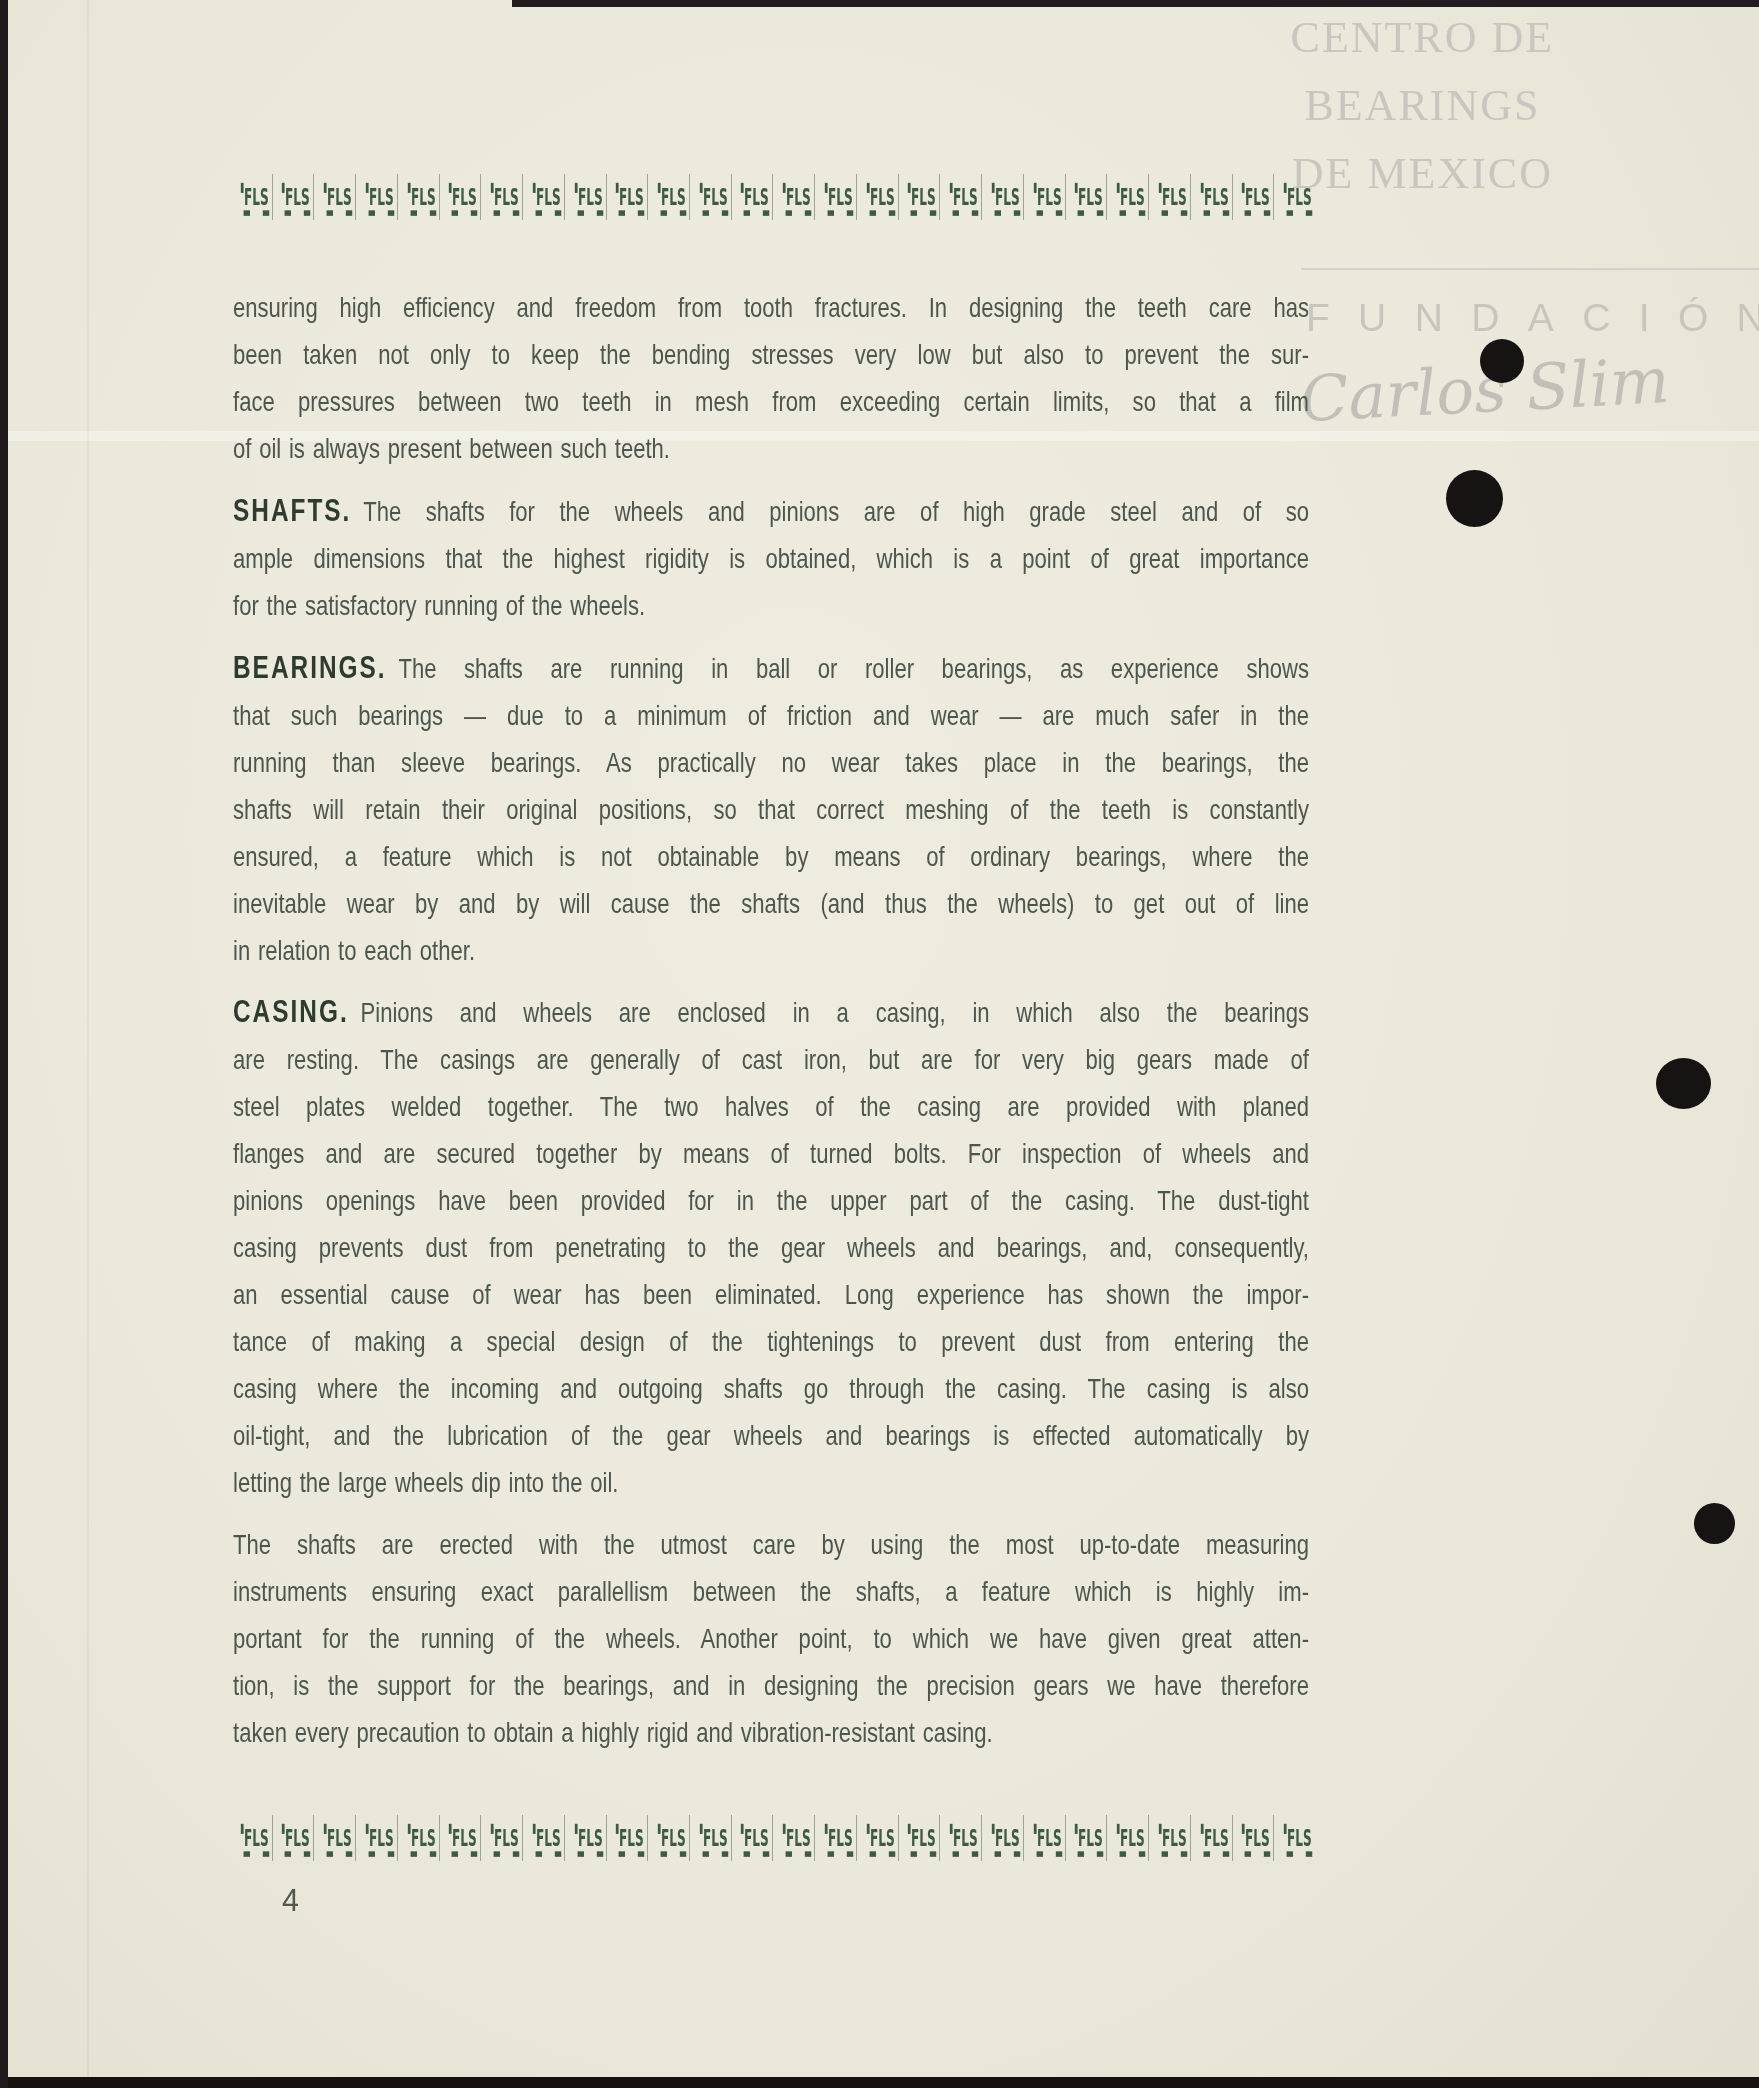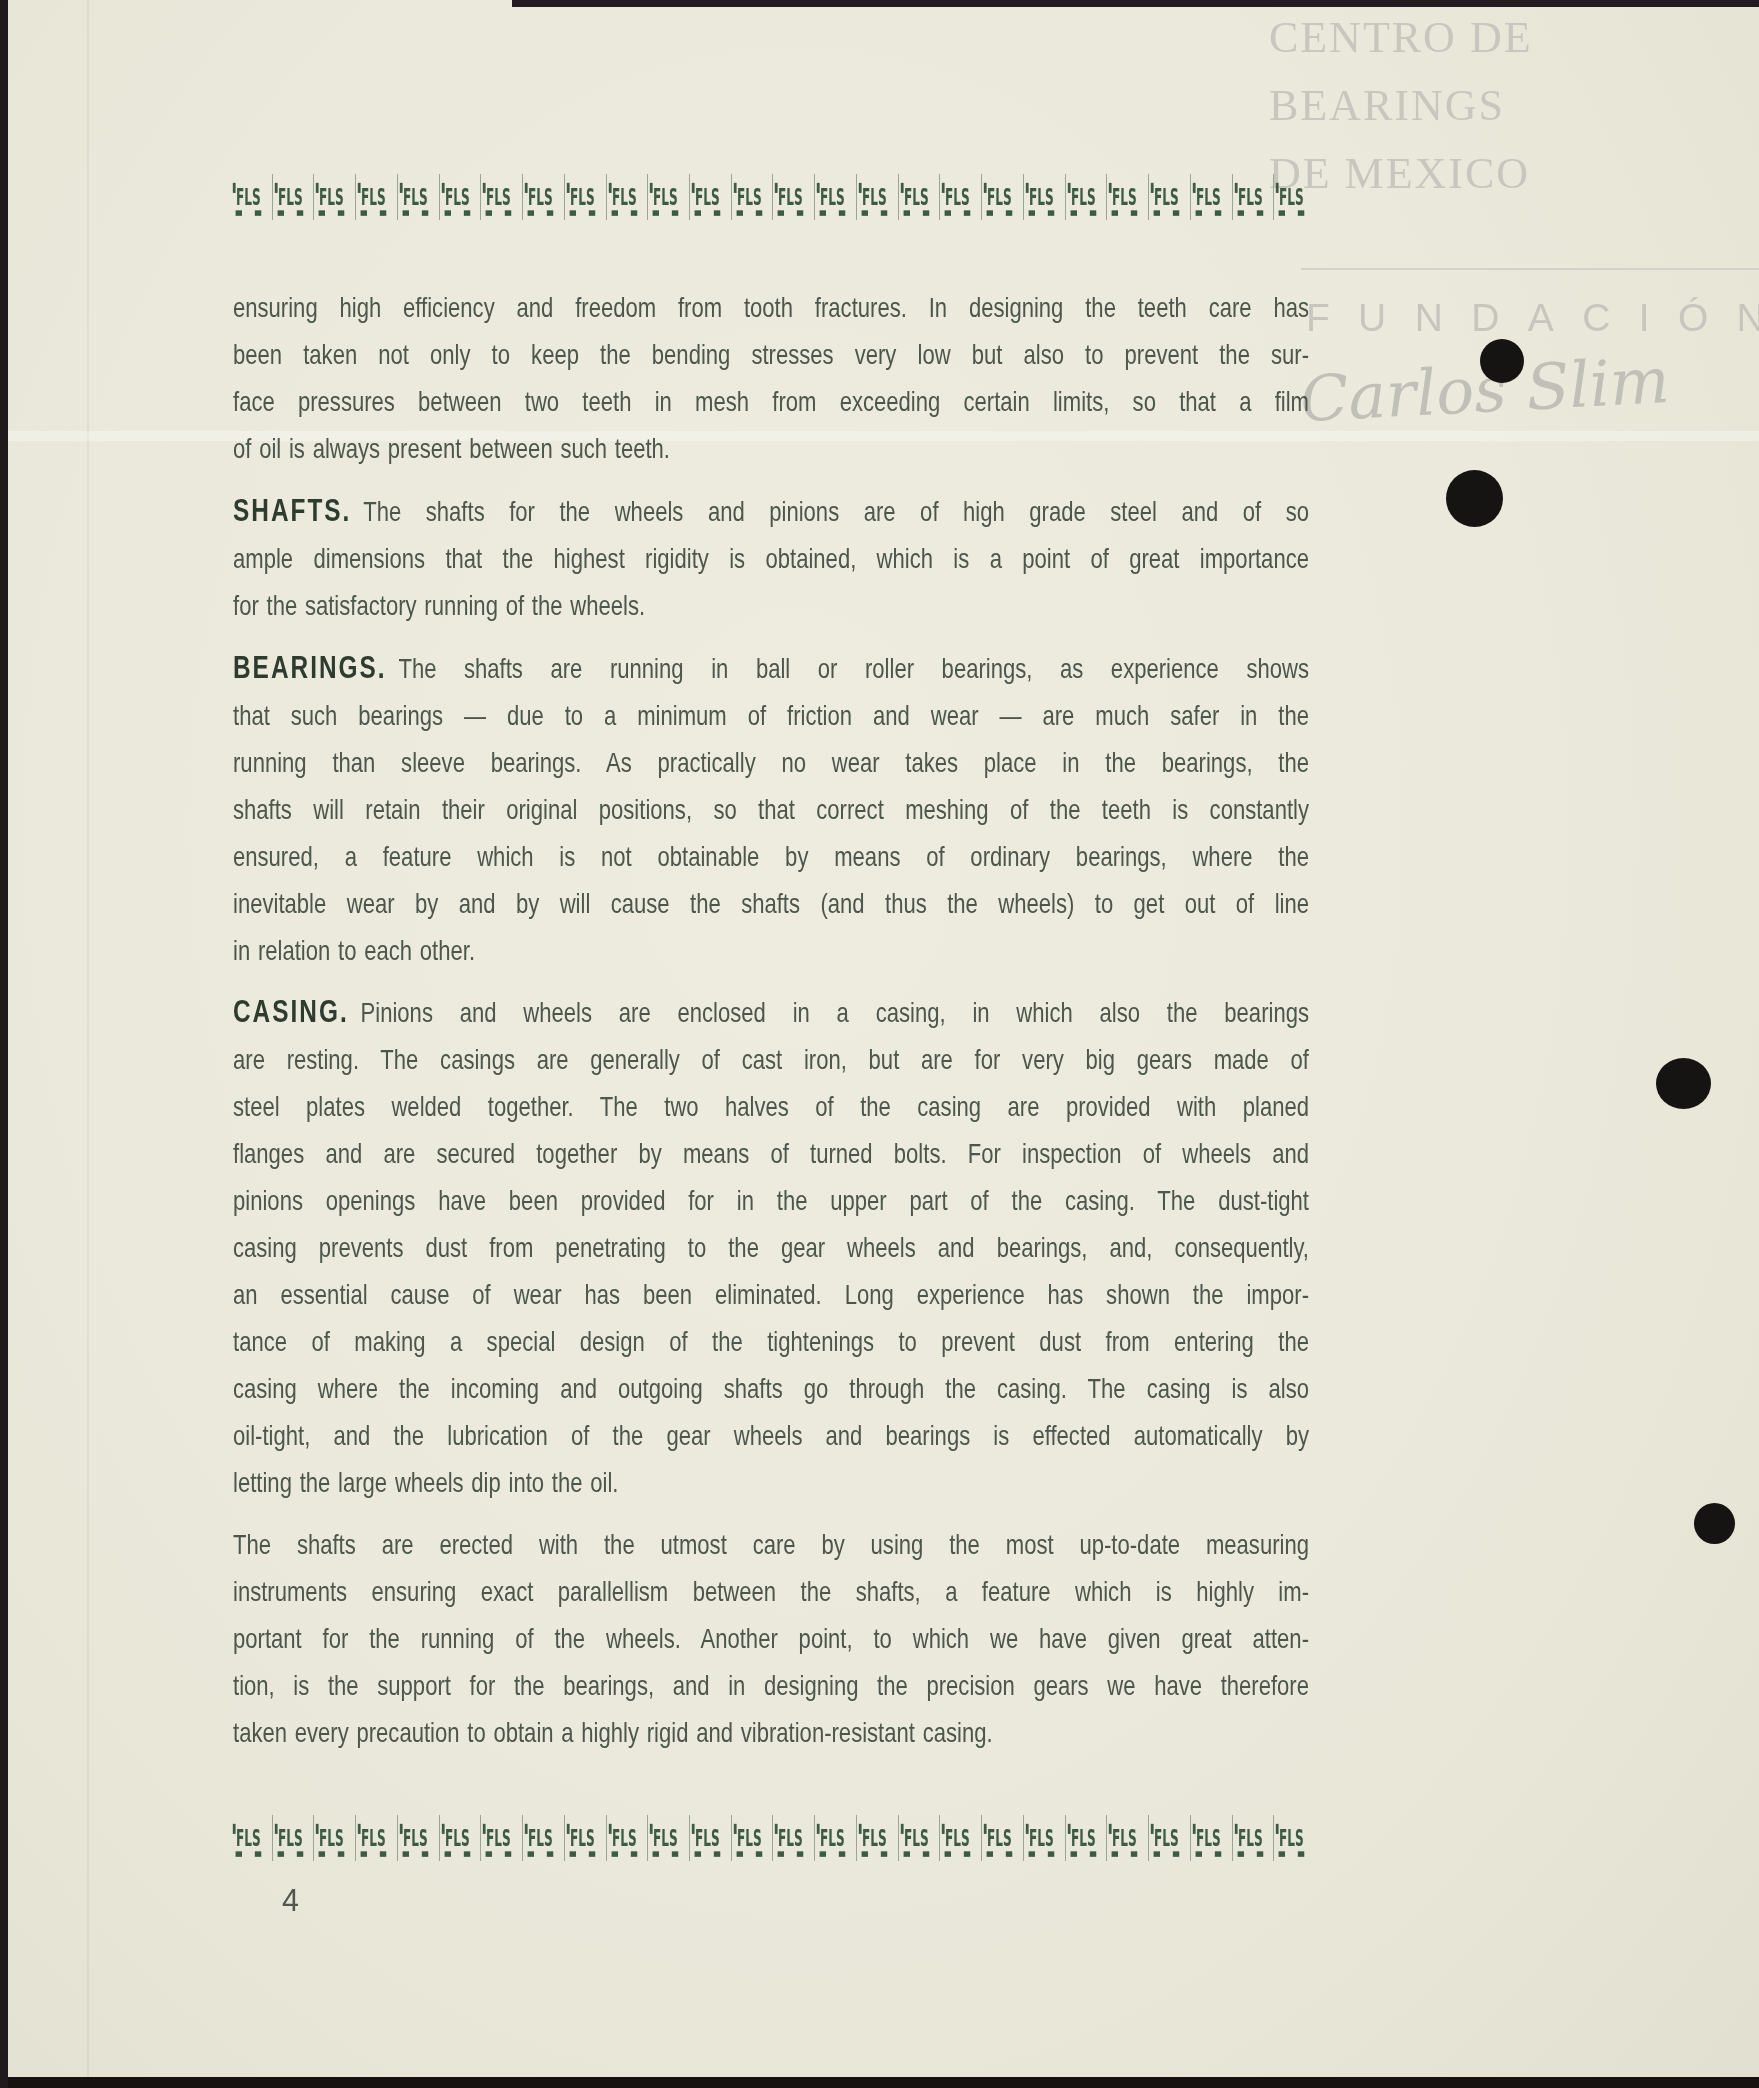--- a/index.html
+++ b/index.html
@@ -14,21 +14,21 @@
   }
   .edge-top    { position:absolute; left:512px; right:0; top:0; height:6.9px; background:#241b20; }
   .edge-bottom { position:absolute; left:0; right:0; bottom:0; height:10.8px; background:#17110f; }
   .edge-left   { position:absolute; left:0; top:0; bottom:0; width:7.9px; background:#211a1d; }
   .crease-line { position:absolute; left:79px; top:0; bottom:0; width:2px; background:rgba(60,60,50,0.06); }
   .scan-band   { position:absolute; left:0; right:0; top:431px; height:9.9px; background:rgba(255,255,255,0.32); }
 
   
   .wm-serif {
     position:absolute; left:1261px; top:3.9px; width:307px;
-    font-family:"Liberation Serif", serif;
+    text-align:center; font-family:"Liberation Serif", serif;
     font-size:44px; line-height:68px; color:#c7c7c0; letter-spacing:2px;
     white-space:nowrap;
   }
   .wm-rule { position:absolute; left:1293px; top:268px; width:466px; height:2px; background:#d2d2cb; }
   .wm-foundation {
     position:absolute; left:1298px; top:296px; width:459px;
     display:flex; justify-content:space-between;
     font-size:39px; color:#c6c6bf; font-family:"Liberation Sans", sans-serif;
   }
   .wm-signature {
@@ -45,21 +45,21 @@
   .hole3 { left:1648px; top:1058px; width:55px; height:51px; }
   .hole4 { left:1686px; top:1503px; width:41px; height:41px; }
 
   
   .fls-band {
     position:absolute; left:223px; width:1084px; height:46px;
     display:flex; align-items:stretch;
   }
   .fls-band-top    { top:174px; }
   .fls-band-bottom { top:1815px; }
-  .fls-unit { flex:1 1 0; display:flex; align-items:center; justify-content:flex-start; }
+  .fls-unit { flex:1 1 0; display:flex; align-items:center; justify-content:flex-end; }
   .fls-unit + .fls-unit { border-left:1.5px solid #9aa593; }
   .fls-svg { width:33px; height:43px; fill:#3d5a42; }
   .fls-svg text { font-family:"DejaVu Sans", sans-serif; font-weight:bold; }
 
   
   .text-col {
     position:absolute; left:225px; top:284px; width:1345px;
     transform:scaleX(0.8); transform-origin:0 0;
     color:#4d564c; font-size:27.6px; line-height:47px; word-spacing:2px;
   }

